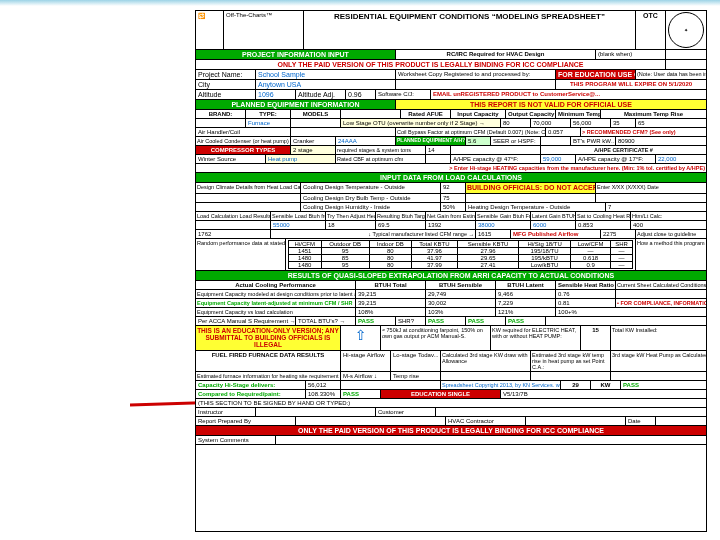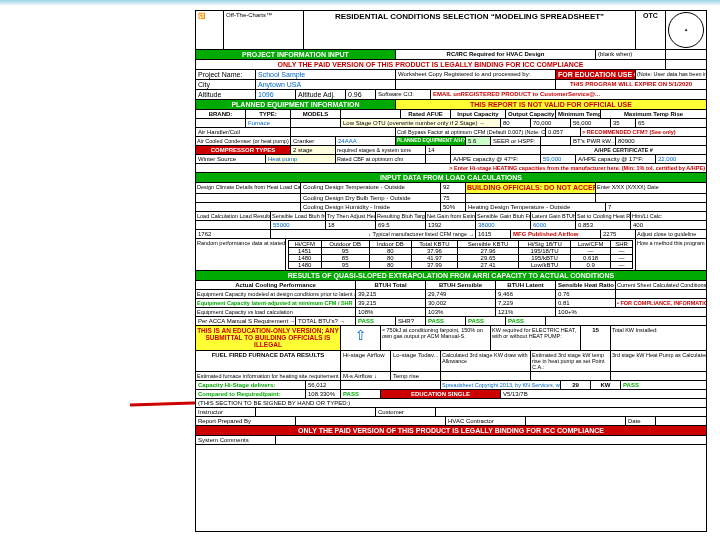--- a/index.html
+++ b/index.html
@@ -38,21 +38,21 @@
       </svg>
   </div>
 
   <div class="sheet">
 
     <div class="row">
       <div class="cell" style="width:28px">
           <div style="font-size:6px">🔁</div>
         </div>
       <div class="cell sm" style="width:80px">Off-The-Charts™</div>
-      <div class="cell hdr" style="flex:1;font-size:8px">RESIDENTIAL CONDITIONS SELECTION “MODELING SPREADSHEET”</div>
+      <div class="cell hdr" style="flex:1;font-size:8px">RESIDENTIAL EQUIPMENT CONDITIONS “MODELING SPREADSHEET”</div>
       <div class="cell hdr" style="width:30px">OTC</div>
       <div class="cell" style="width:40px;border-right:none">
           <div class="logo">✦</div>
         </div>
     </div>
 
     <div class="row">
       <div class="cell grnbg" style="width:200px">PROJECT INFORMATION INPUT</div>
       <div class="cell hdr sm" style="flex:1">RC/IRC Required for HVAC Design</div>
       <div class="cell sm" style="width:70px">(blank when)</div>

